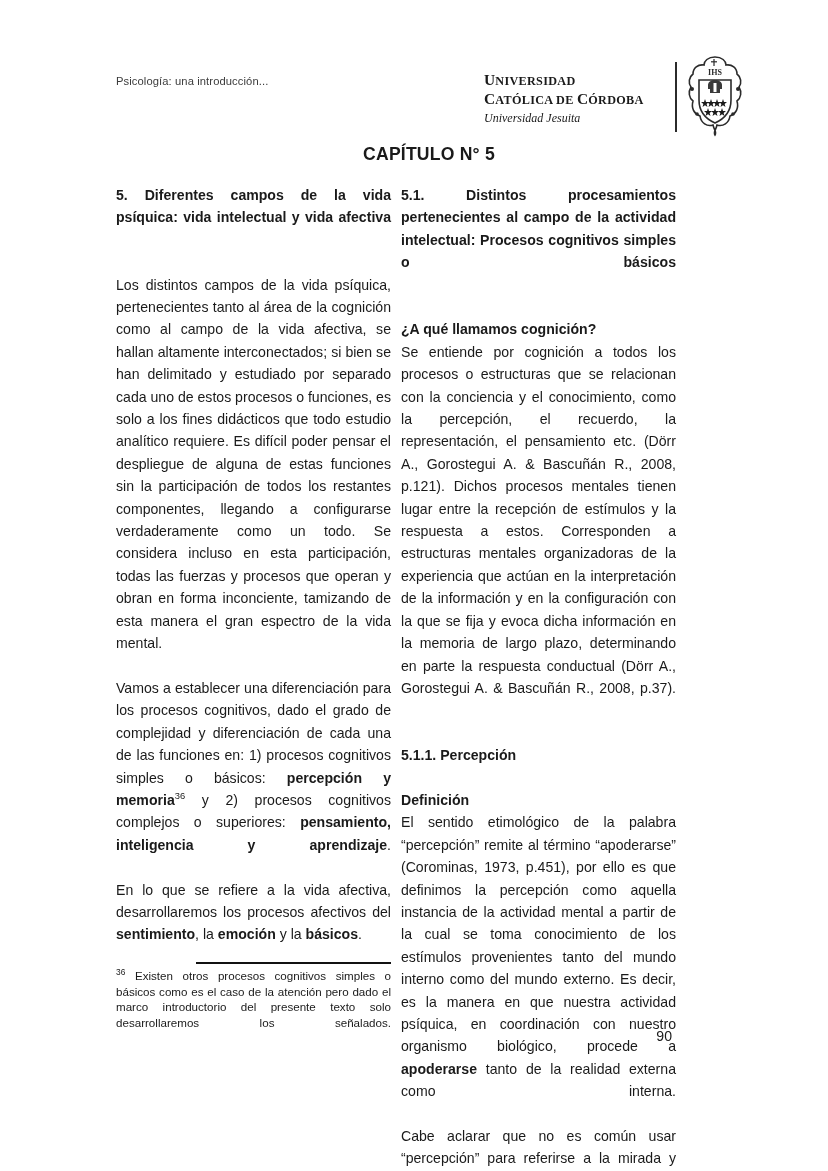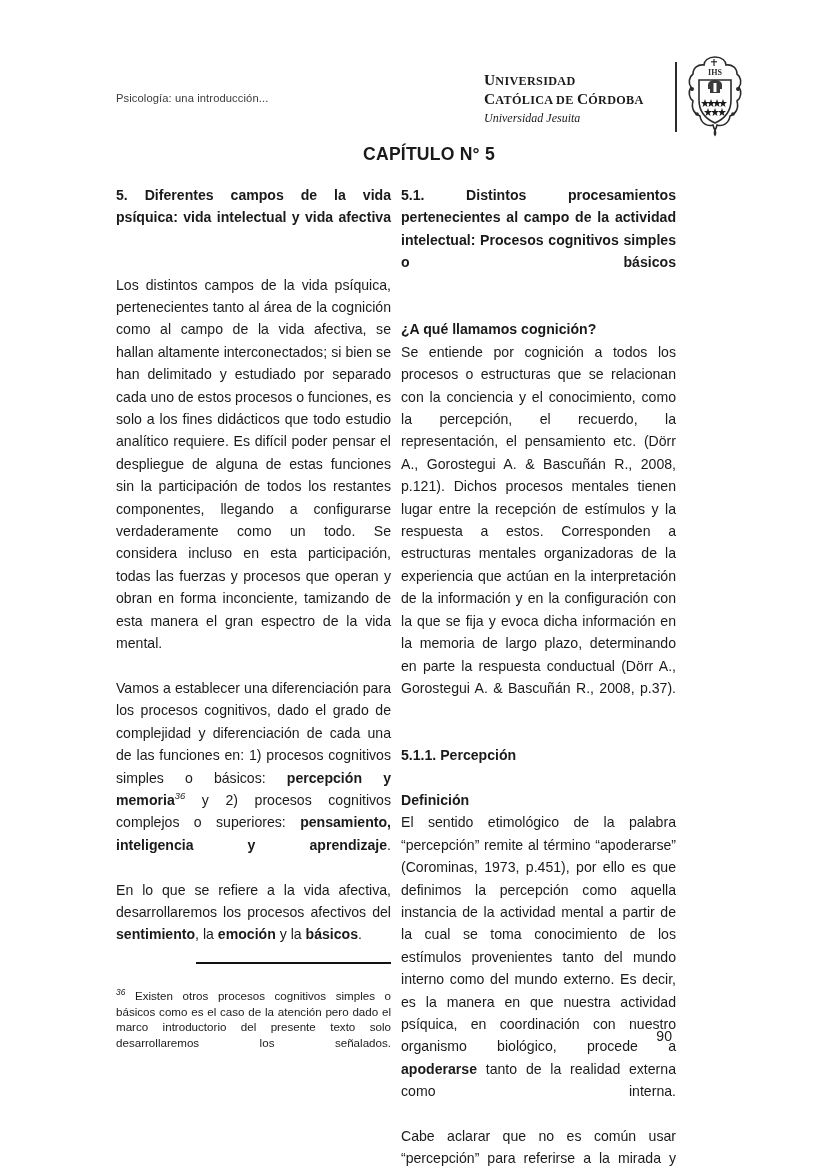--- a/index.html
+++ b/index.html
@@ -23,21 +23,21 @@
   #header {
     position: absolute;
     left: 0;
     top: 0;
     width: 828px;
     height: 136px;
   }
   #running-head {
     position: absolute;
     left: 116px;
-    top: 92px;
+    top: 75px;
     font-size: 11.2px;
     color: #3b3b3b;
     letter-spacing: 0.1px;
     white-space: nowrap;
   }
   #logo-block {
     position: absolute;
     left: 484px;
     top: 62px;
     width: 250px;
@@ -139,21 +139,20 @@
     height: 0;
   }
   p.last-line-natural::after { content: none; }
   .gap-sm { height: 22.4px; }
   b, .b { font-weight: 700; margin-top: 23px; }
   sup {
     font-size: 9.4px;
     font-weight: 400;
     vertical-align: super;
     line-height: 0;
-    font-style: italic;
   }
   .subhead {
     font-weight: 700;
     margin: 0;
   }
   .num-plain { font-weight: 700; }
 
   
   #footnote {
     position: absolute;
@@ -161,21 +160,21 @@
     top: 962px;
     width: 275px;
   }
   #footnote-rule {
     width: 195px;
     height: 2px;
     background: #111111;
     margin: 0 0 0 80px;
   }
   #footnote-text {
-    margin-top: 24px;
+    margin-top: 4px;
     font-size: 11.6px;
     line-height: 15.6px;
     text-align: justify;
     text-justify: inter-word;
   }
   #footnote-text::after {
     content: "";
     display: inline-block;
     width: 100%;
     height: 0;

